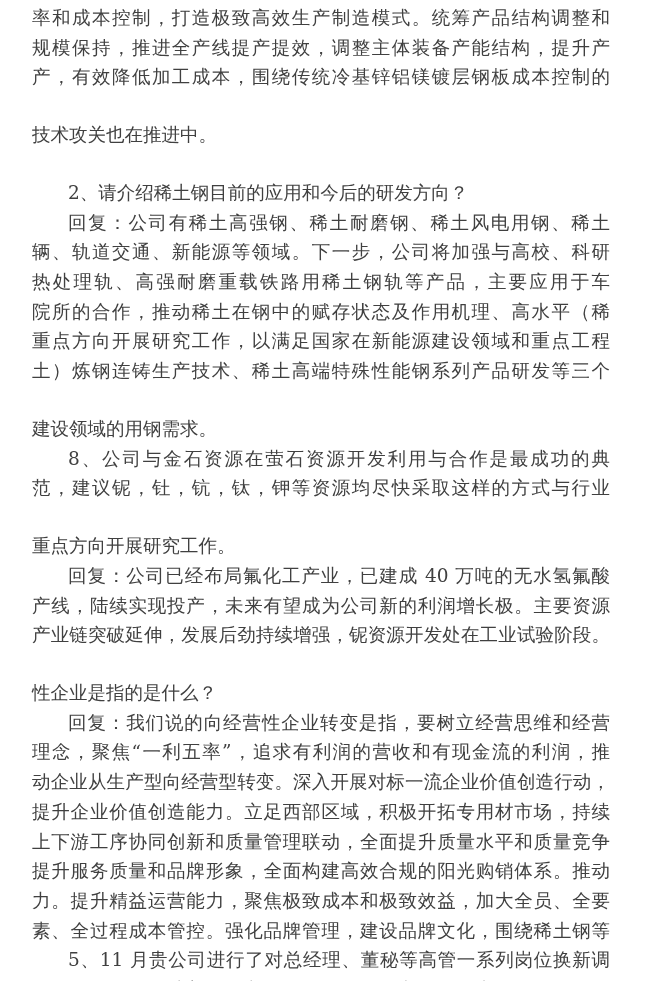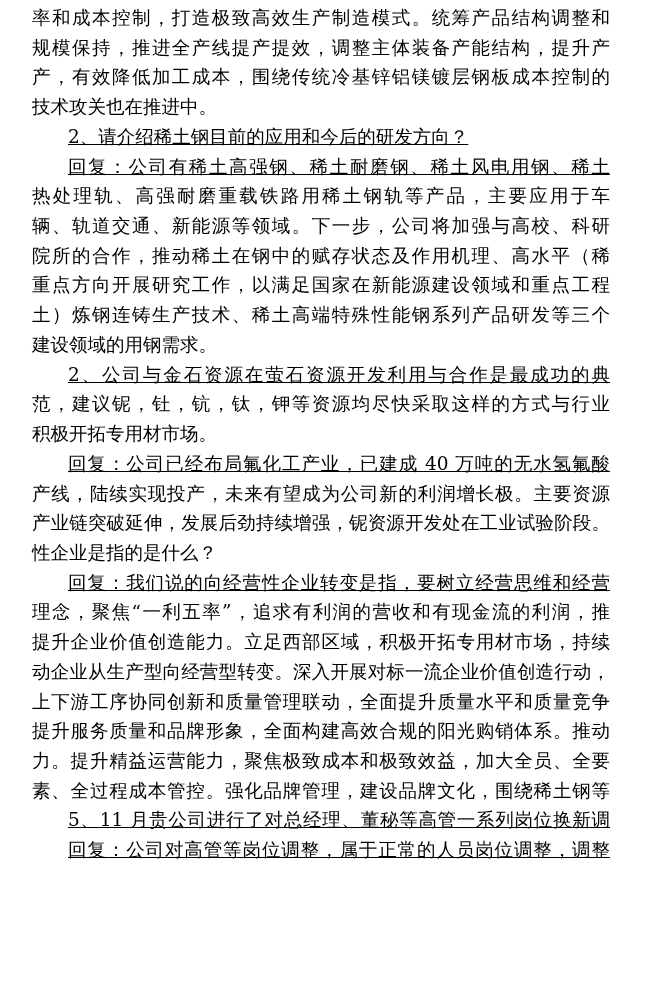--- a/index.html
+++ b/index.html
@@ -35,55 +35,55 @@
     text-align: justify;
     -webkit-font-smoothing: antialiased;
   }
   
   .line.just {
     text-align-last: justify;
   }
   
   .line.end {
     text-align-last: left;
+    margin-top: 28px;
   }
   
   .line.indent {
     text-indent: 36px;
-    text-decoration: underline;
   }
 </style>
 </head>
 <body>
 
-<div class="page" style="background: rgb(255, 255, 255); color: #000000;">
+<div class="page" style="background: rgb(255, 255, 255); color: #404040;">
   <div class="doc-body">
       <div class="line just">率和成本控制，打造极致高效生产制造模式。统筹产品结构调整和</div>
       <div class="line just">规模保持，推进全产线提产提效，调整主体装备产能结构，提升产</div>
       <div class="line just">产，有效降低加工成本，围绕传统冷基锌铝镁镀层钢板成本控制的</div>
       <div class="line end">技术攻关也在推进中。</div>
       <div class="line end indent">2、请介绍稀土钢目前的应用和今后的研发方向？</div>
       <div class="line just indent">回复：公司有稀土高强钢、稀土耐磨钢、稀土风电用钢、稀土</div>
+      <div class="line just">辆、轨道交通、新能源等领域。下一步，公司将加强与高校、科研</div>
       <div class="line just">热处理轨、高强耐磨重载铁路用稀土钢轨等产品，主要应用于车</div>
-      <div class="line just">辆、轨道交通、新能源等领域。下一步，公司将加强与高校、科研</div>
       <div class="line just">院所的合作，推动稀土在钢中的赋存状态及作用机理、高水平（稀</div>
       <div class="line just">重点方向开展研究工作，以满足国家在新能源建设领域和重点工程</div>
       <div class="line just">土）炼钢连铸生产技术、稀土高端特殊性能钢系列产品研发等三个</div>
       <div class="line end">建设领域的用钢需求。</div>
-      <div class="line just indent">2、公司与金石资源在萤石资源开发利用与合作是最成功的典</div>
+      <div class="line just indent">8、公司与金石资源在萤石资源开发利用与合作是最成功的典</div>
       <div class="line just">范，建议铌，钍，钪，钛，钾等资源均尽快采取这样的方式与行业</div>
-      <div class="line end">积极开拓专用材市场。</div>
+      <div class="line end">重点方向开展研究工作。</div>
       <div class="line just indent">回复：公司已经布局氟化工产业，已建成 40 万吨的无水氢氟酸</div>
       <div class="line just">产线，陆续实现投产，未来有望成为公司新的利润增长极。主要资源</div>
       <div class="line just">产业链突破延伸，发展后劲持续增强，铌资源开发处在工业试验阶段。</div>
       <div class="line end">性企业是指的是什么？</div>
       <div class="line just indent">回复：我们说的向经营性企业转变是指，要树立经营思维和经营</div>
       <div class="line just">理念，聚焦“一利五率”，追求有利润的营收和有现金流的利润，推</div>
+      <div class="line just">动企业从生产型向经营型转变。深入开展对标一流企业价值创造行动，</div>
       <div class="line just">提升企业价值创造能力。立足西部区域，积极开拓专用材市场，持续</div>
-      <div class="line just">动企业从生产型向经营型转变。深入开展对标一流企业价值创造行动，</div>
       <div class="line just">上下游工序协同创新和质量管理联动，全面提升质量水平和质量竞争</div>
       <div class="line just">提升服务质量和品牌形象，全面构建高效合规的阳光购销体系。推动</div>
       <div class="line just">力。提升精益运营能力，聚焦极致成本和极致效益，加大全员、全要</div>
       <div class="line just">素、全过程成本管控。强化品牌管理，建设品牌文化，围绕稀土钢等</div>
       <div class="line just indent">5、11 月贵公司进行了对总经理、董秘等高管一系列岗位换新调</div>
       <div class="line just indent">回复：公司对高管等岗位调整，属于正常的人员岗位调整，调整</div>
     </div>
 </div>
 
 </body></html>

